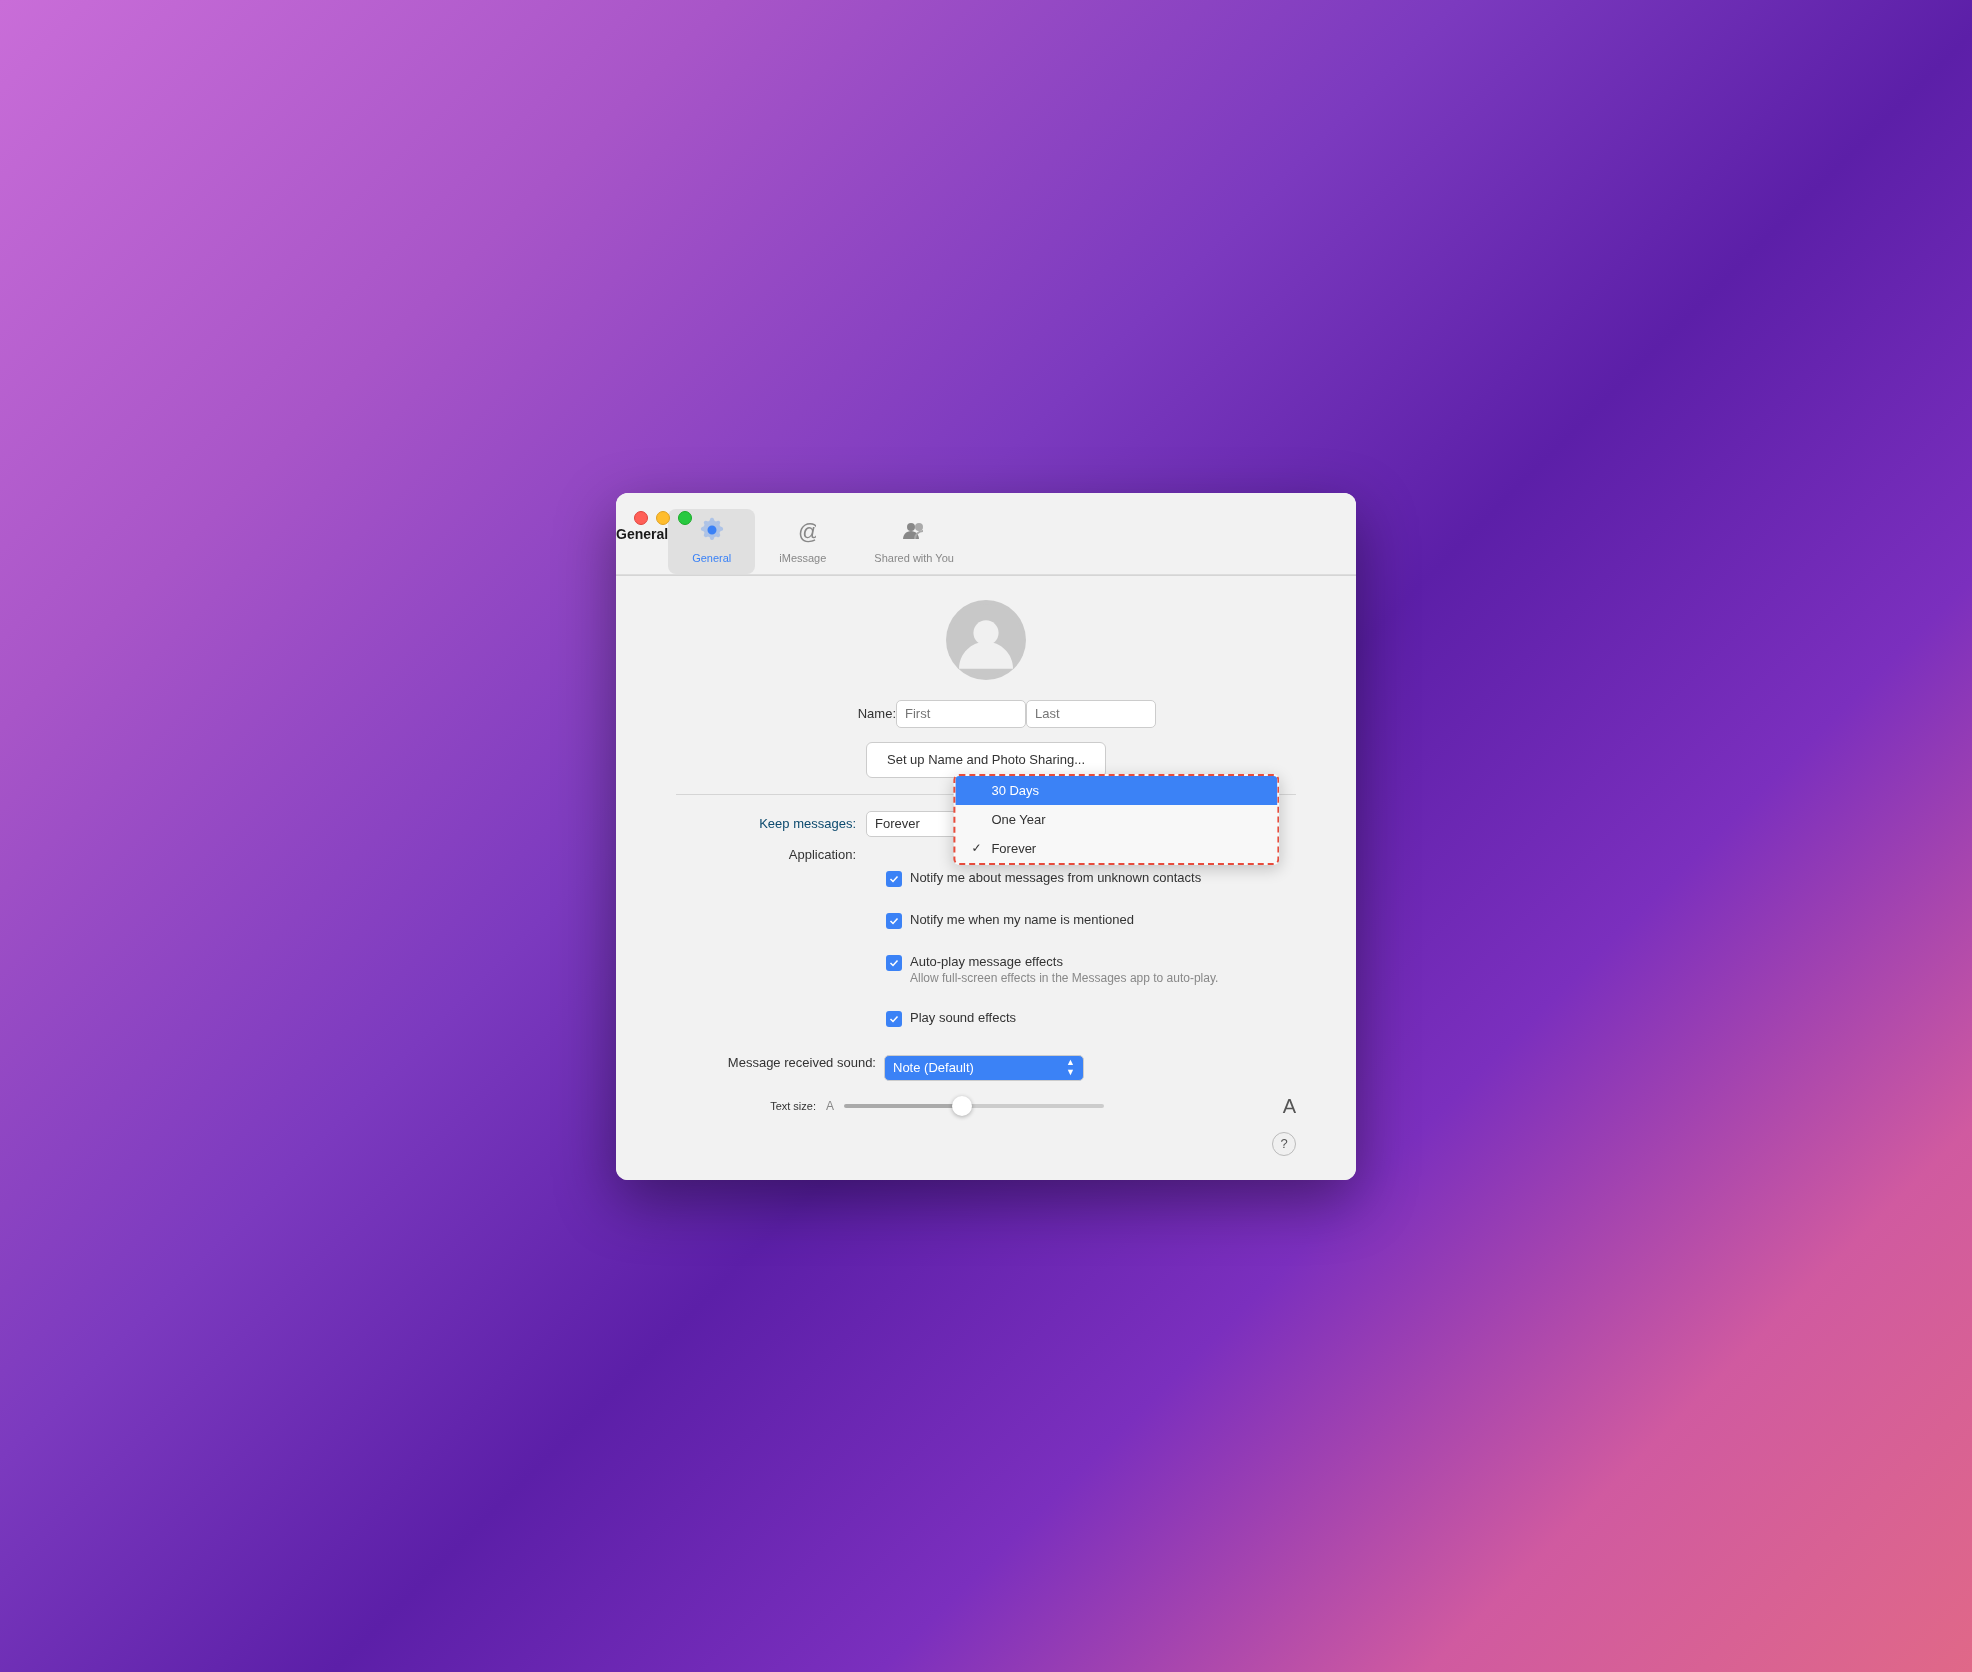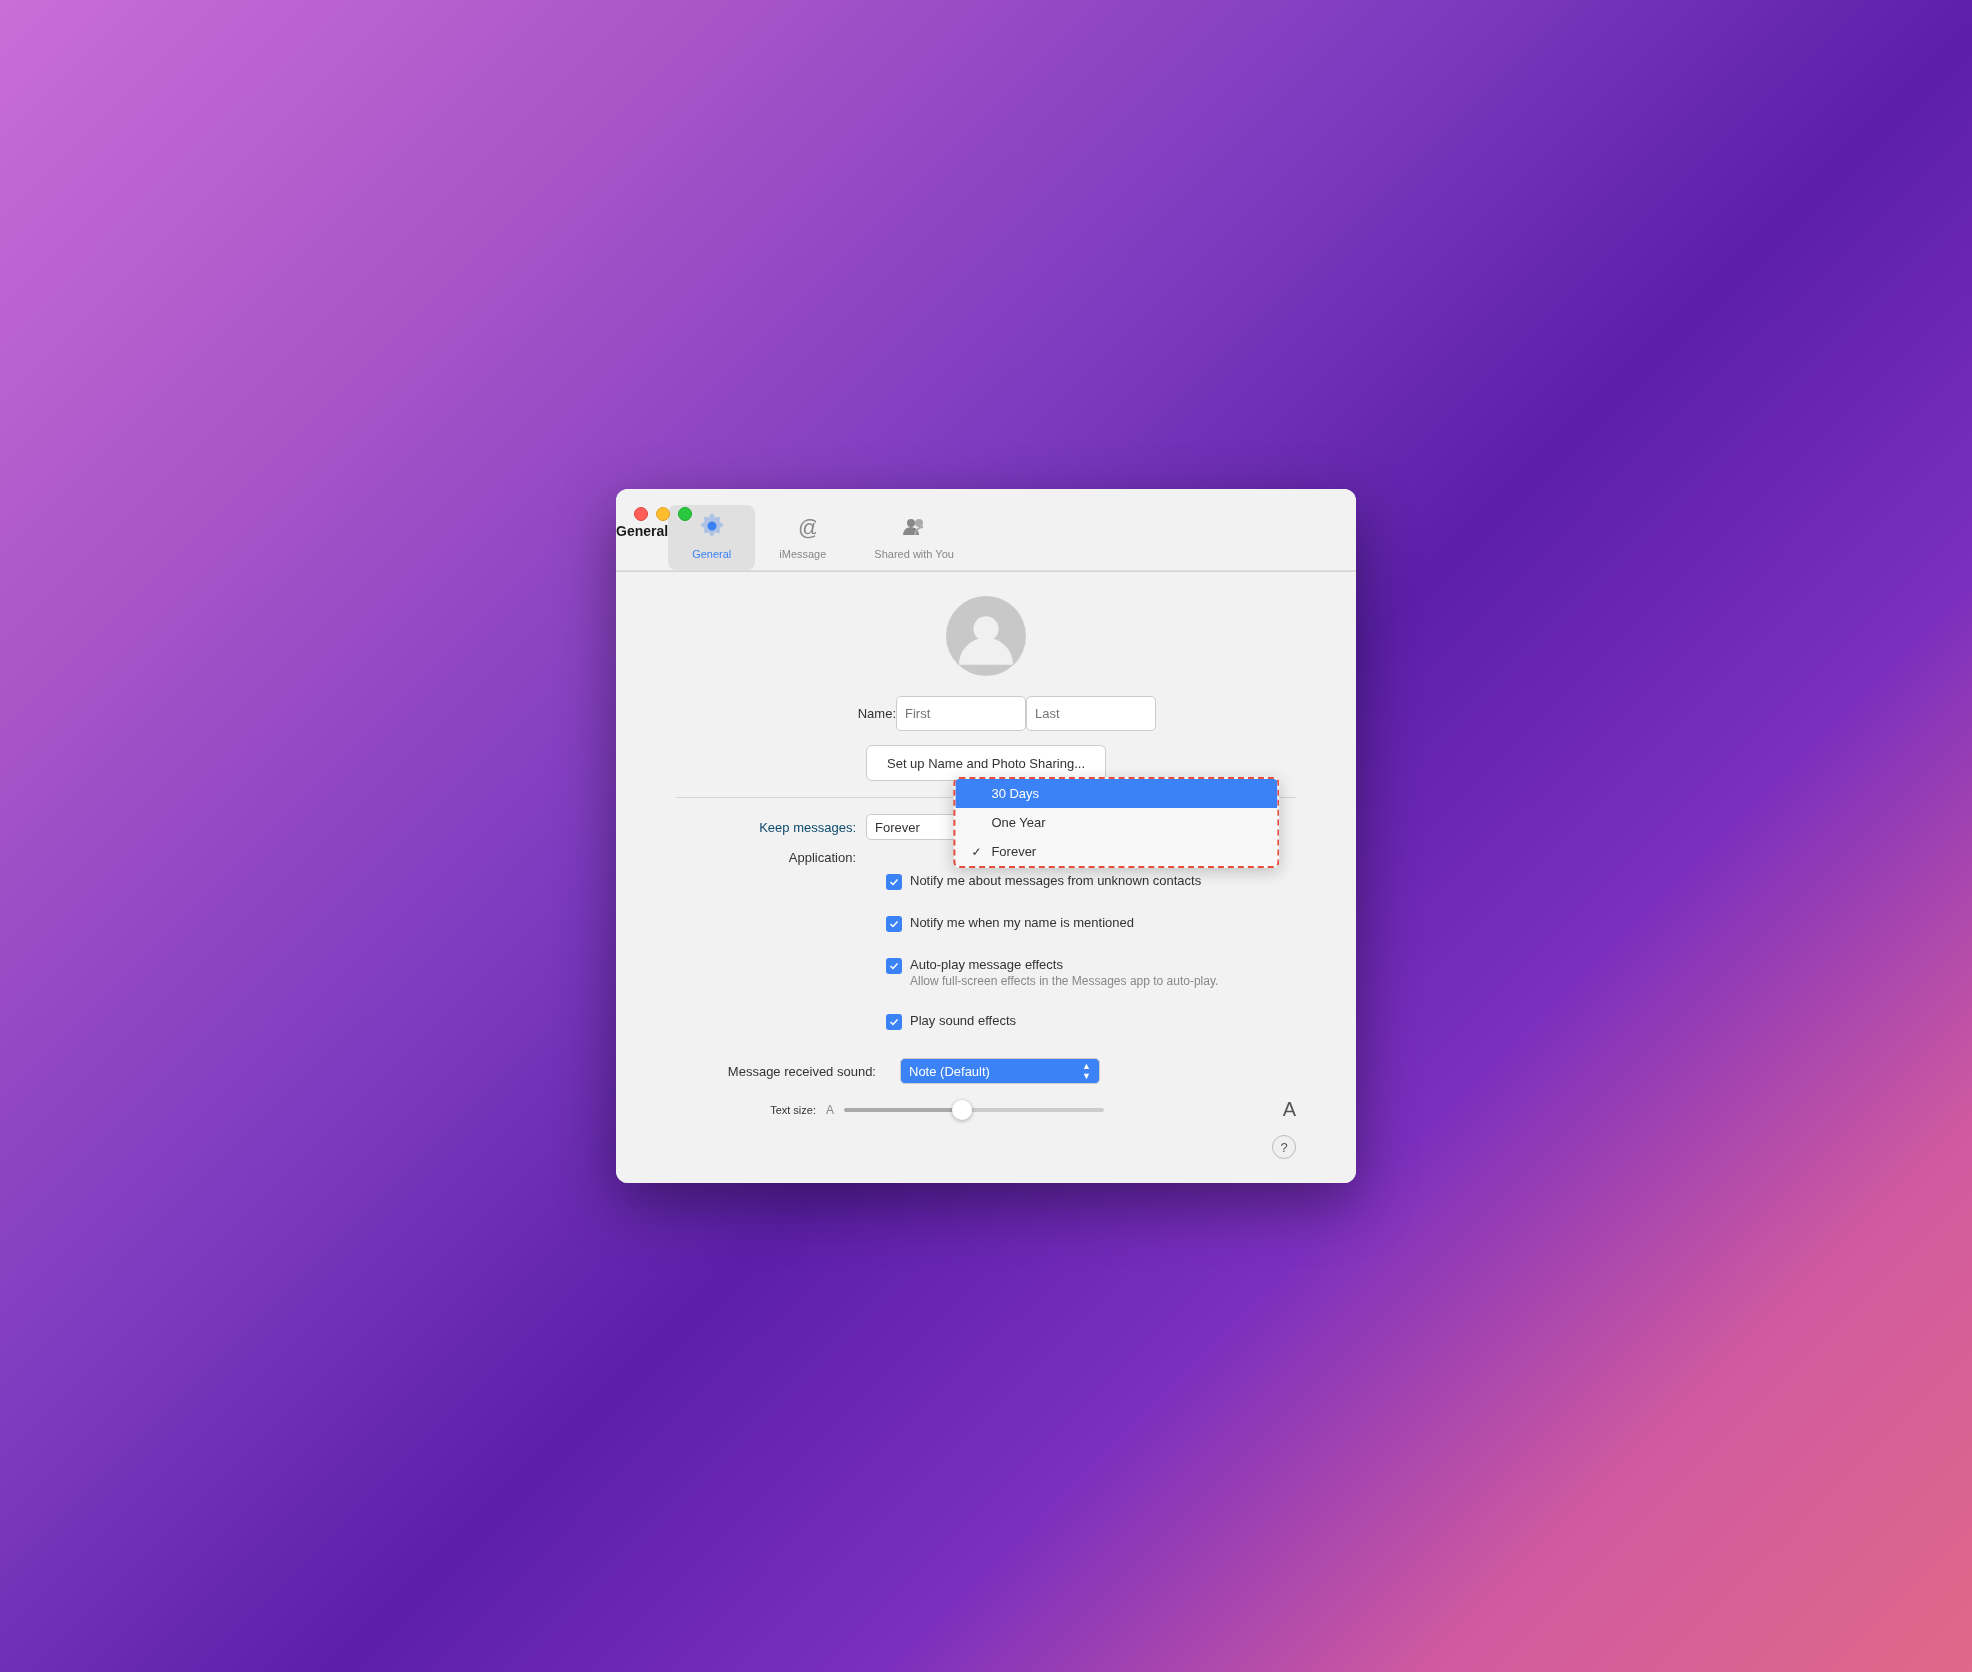--- a/index.html
+++ b/index.html
@@ -147,21 +147,21 @@
 
     .name-label {
       font-size: 13px;
       color: #333;
       width: 80px;
       text-align: right;
     }
 
     .name-input {
       width: 130px;
-      height: 35px;
+      height: 28px;
       border: 1px solid #ccc;
       border-radius: 5px;
       background: white;
       padding: 0 8px;
       font-size: 13px;
       color: #aaa;
       outline: none;
     }
 
     
@@ -288,22 +288,22 @@
 
     .checkbox-subtext {
       font-size: 12px;
       color: #888;
       margin-top: 2px;
     }
 
     
     .sound-row {
       display: flex;
-      align-items: center;
-      gap: 24px;
+      align-items: flex-start;
+      gap: 8px;
       margin-top: 28px;
       margin-bottom: 14px;
     }
 
     .sound-label {
       font-size: 13px;
       color: #333;
       text-align: right;
       width: 200px;
     }

